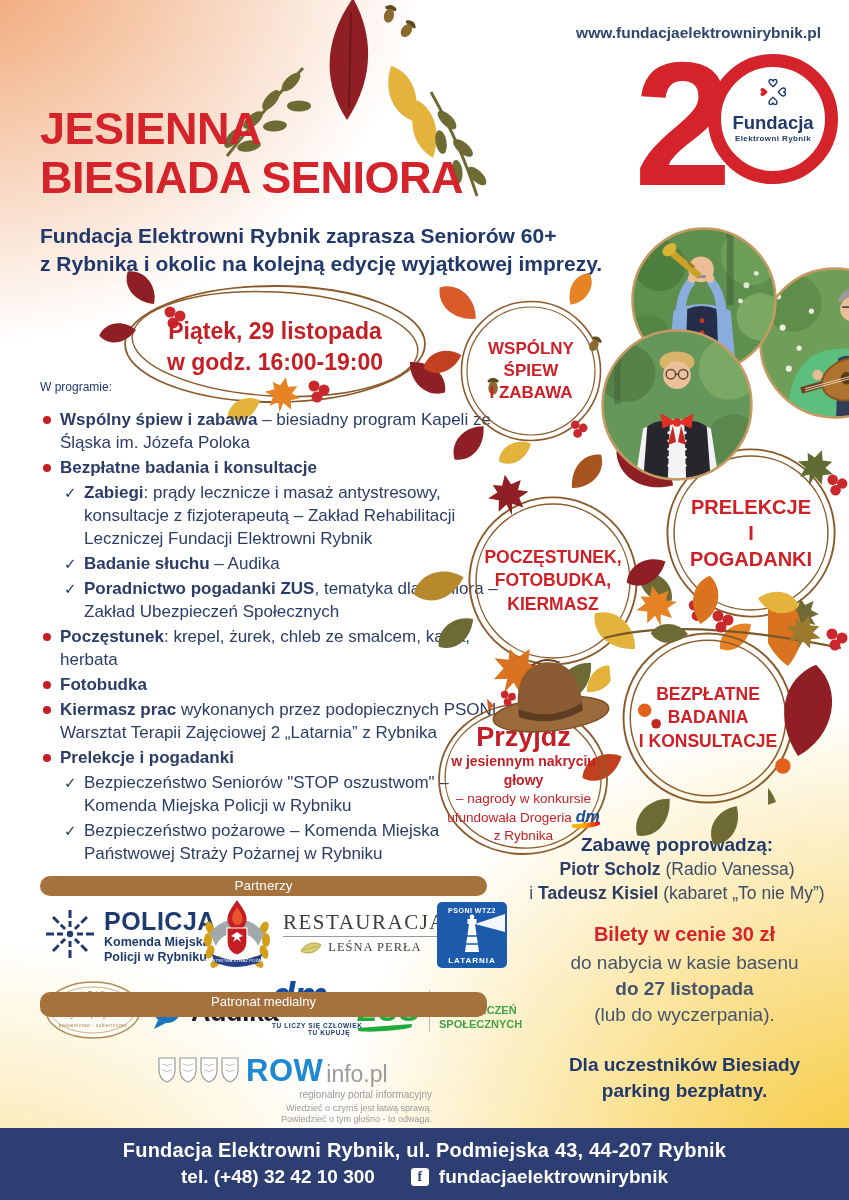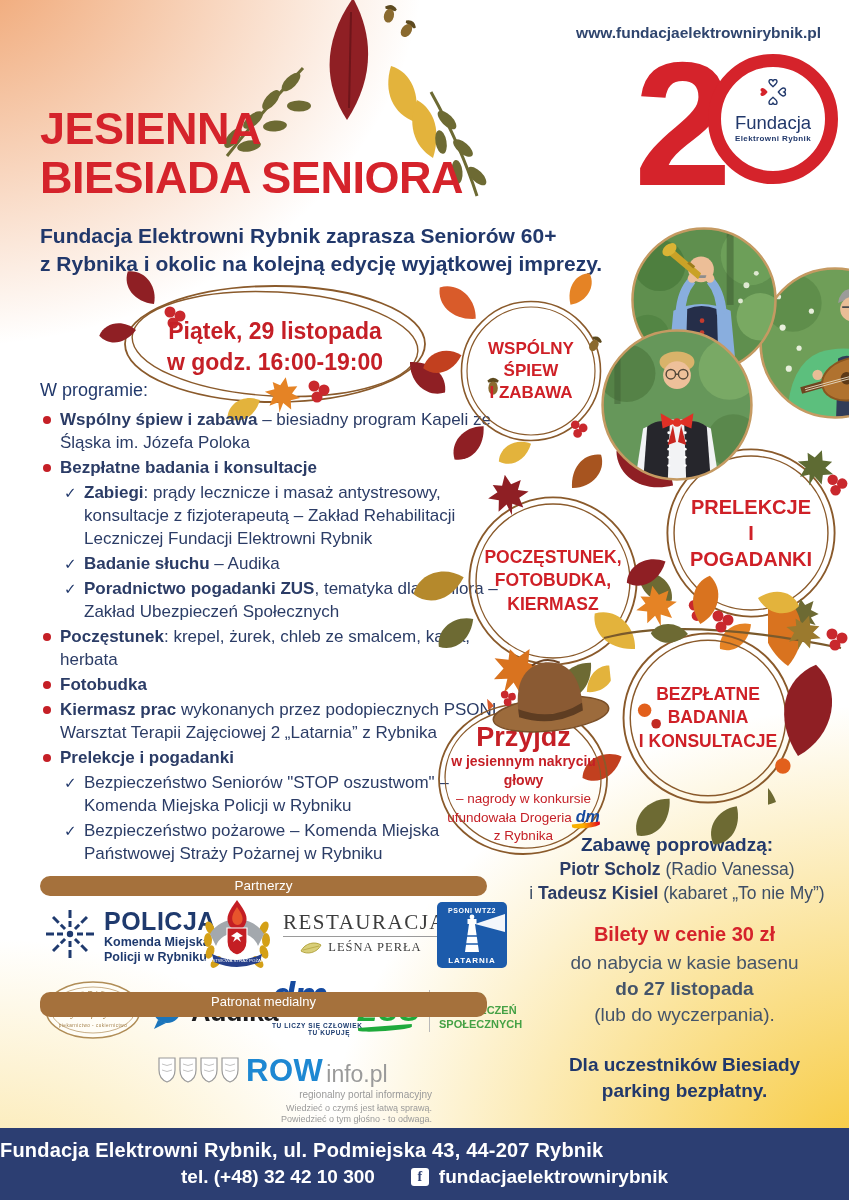--- a/index.html
+++ b/index.html
@@ -9,29 +9,29 @@
       radial-gradient(820px 680px at -6% -4%, rgba(236,142,78,.85), rgba(236,142,78,0) 58%),
       radial-gradient(900px 760px at 104% 98%, rgba(246,196,40,.95), rgba(246,196,40,0) 62%),
       radial-gradient(700px 520px at -2% 102%, rgba(247,206,80,.55), rgba(247,206,80,0) 55%),
       #ffffff;}
   .abs{position:absolute;}
   .website{right:28px;top:24px;font-size:15.5px;font-weight:700;color:#2f456e;}
   
   .logo20{left:634px;top:50px;width:200px;height:150px;}
   .logo20 .two{position:absolute;left:0;top:-14px;font-size:176px;line-height:176px;font-weight:700;color:#d5232b;}
   .logo20 .ring{position:absolute;left:74px;top:4px;width:104px;height:104px;border:13px solid #d5232b;border-radius:50%;background:#fff;text-align:center;}
-  .logo20 .ring .fname{margin-top:3px;font-size:18.5px;font-weight:400;color:#21386b;}
+  .logo20 .ring .fname{margin-top:3px;font-size:18.5px;font-weight:700;color:#21386b;}
   .logo20 .ring .fsub{font-size:8px;font-weight:700;color:#21386b;letter-spacing:.4px;}
   
   .title{left:40px;top:104px;font-size:45px;line-height:49px;font-weight:700;color:#d5232b;letter-spacing:-0.5px;}
   .subtitle{left:40px;top:222px;font-size:21px;line-height:28px;font-weight:700;color:#21386b;}
   
   .datebadge{left:118px;top:278px;width:314px;height:138px;}
   .datebadge .txt{position:absolute;inset:0;display:flex;flex-direction:column;justify-content:center;align-items:center;font-size:23px;line-height:31px;font-weight:700;color:#c51f26;}
-  .proghead{left:40px;top:380px;font-size:18px;color:#21386b;}
+  .proghead{left:40px;top:380px;font-size:12px;color:#21386b;}
   
   .program-list{left:40px;top:408px;width:470px;font-size:17px;line-height:23px;color:#2b3c66;}
   .pi{position:relative;padding-left:20px;margin-bottom:2px;}
   .pi-check{margin-left:24px;}
   .m-bullet{position:absolute;left:3px;top:8px;width:8px;height:8px;border-radius:50%;background:#c51f26;}
   .m-check{position:absolute;left:0;top:0;color:#21386b;font-weight:700;font-size:15px;}
   .b{font-weight:700;}
   
   .photo{border-radius:50%;}
   
@@ -81,21 +81,21 @@
   .zus .zt{font-size:11px;font-weight:700;color:#45a145;line-height:13.5px;}
   
   .rowlogo{left:158px;top:1054px;width:280px;}
   .rowlogo .main{display:flex;align-items:flex-end;}
   .rowlogo .rn{font-size:31px;font-weight:800;color:#1e88d2;letter-spacing:.5px;line-height:34px;margin-left:2px;}
   .rowlogo .ri{font-size:23px;color:#9a9a9a;margin-left:3px;}
   .rowlogo .sub{text-align:right;color:#9a9a9a;padding-right:6px;}
   .rowlogo .s1{font-size:10px;margin-top:1px;}
   .rowlogo .s2{font-size:9px;line-height:11px;margin-top:3px;}
   
-  .footer{left:0;top:1128px;width:849px;height:72px;background:#2c3e72;color:#fff;}
+  .footer{left:0;top:1128px;width:849px;height:72px;background:#2c3e72;color:#fff;text-align:center;}
   .footer .f1{margin-top:11px;font-size:20px;font-weight:700;letter-spacing:.2px;}
   .footer .f2{margin-top:4px;font-size:19px;font-weight:700;display:flex;justify-content:center;align-items:center;gap:10px;}
   .footer .tel{margin-right:26px;}
   .fb{display:inline-flex;width:18px;height:18px;background:#fff;border-radius:3px;align-items:center;justify-content:center;color:#2c3e72;font-family:"Liberation Serif",serif;font-weight:700;font-size:14px;}
 </style>
 </head>
 <body>
 
 <svg width="0" height="0" style="position:absolute" aria-hidden="true">
   <defs>

